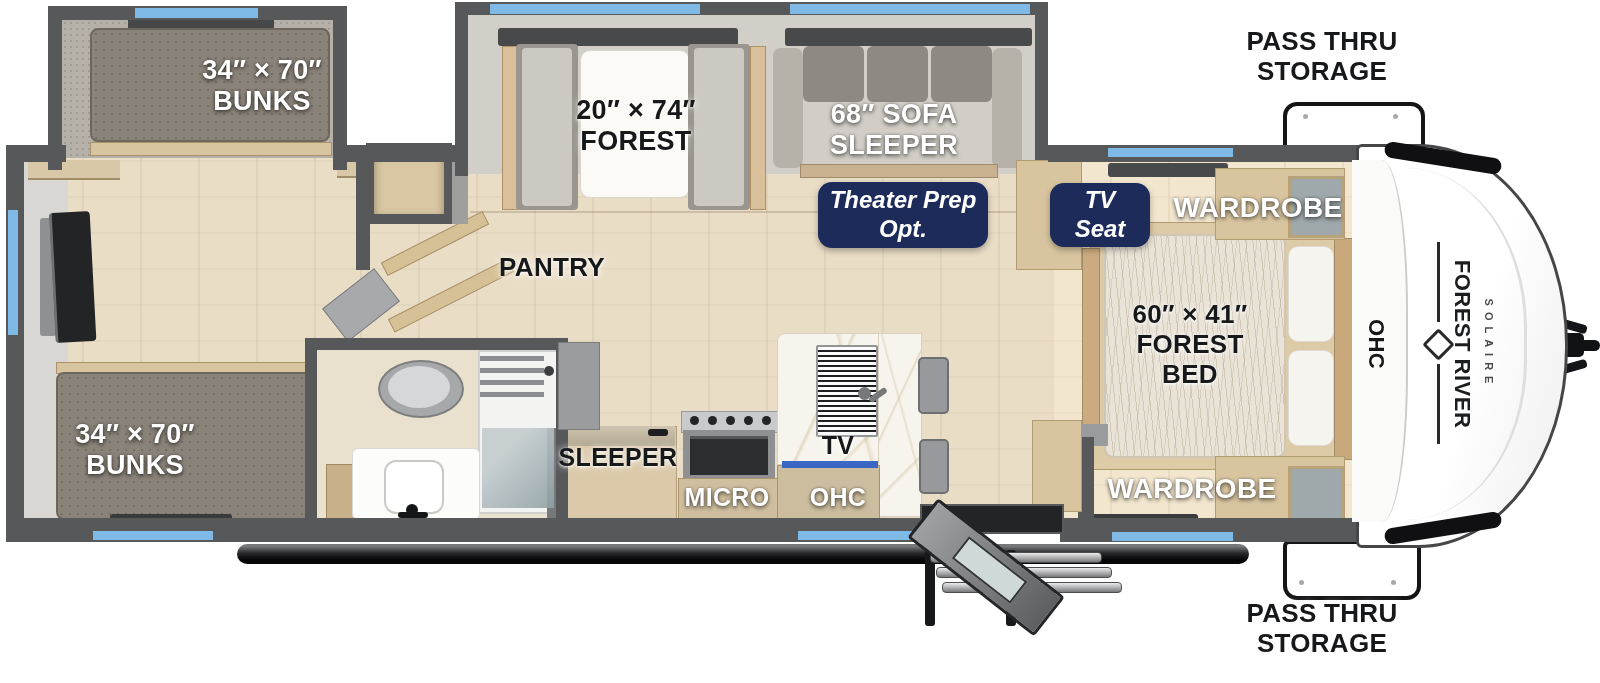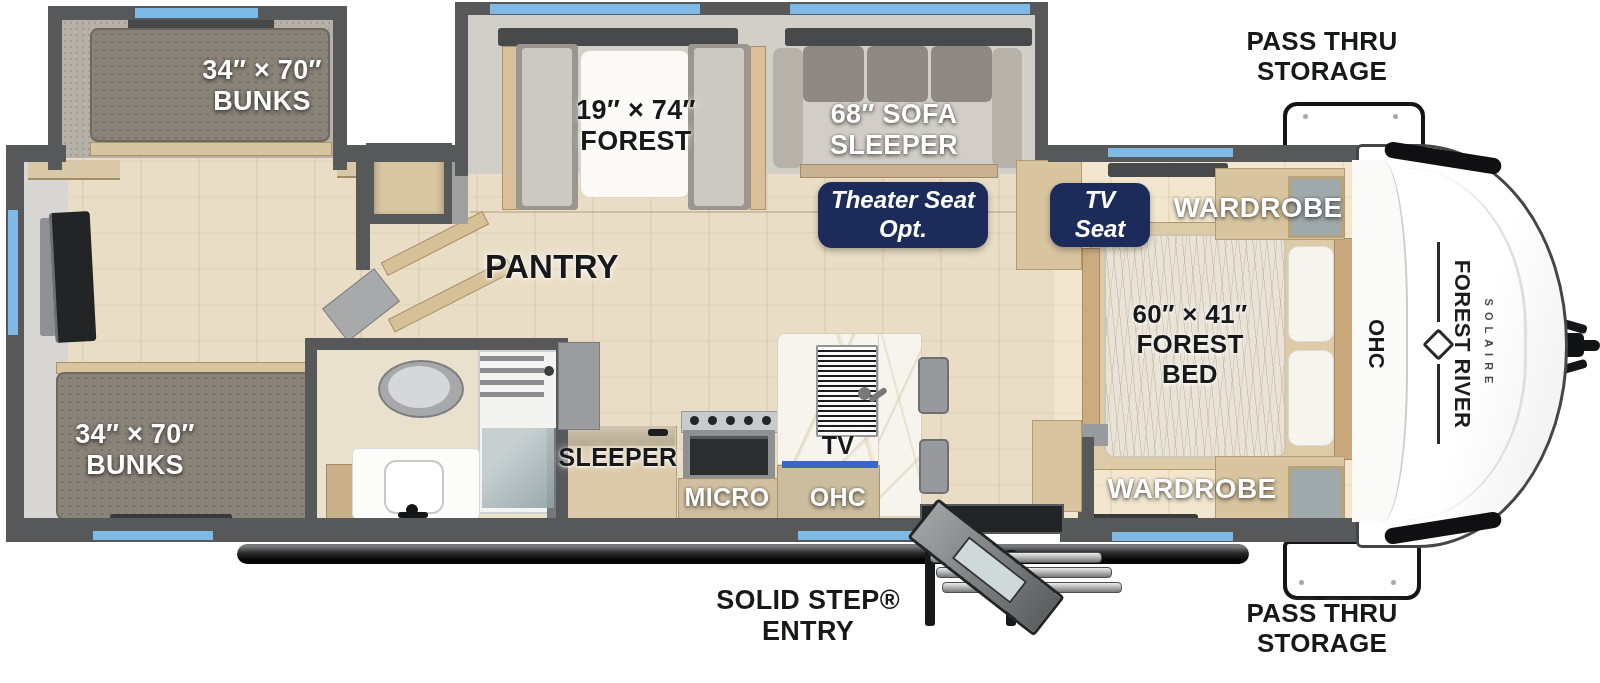--- a/index.html
+++ b/index.html
@@ -193,21 +193,21 @@
   <div class="abs" style="left:925px;top:548px;width:10px;height:78px;background:#17181a;border-radius:3px;z-index:20"></div>
   <div class="abs" style="left:1006px;top:550px;width:10px;height:76px;background:#17181a;border-radius:3px;z-index:20"></div>
   <div class="abs" style="left:930px;top:552px;width:170px;height:9px;background:linear-gradient(#ececec,#77787a);border:1px solid #4c4d4f;border-radius:4px;z-index:21"></div>
   <div class="abs" style="left:936px;top:567px;width:174px;height:9px;background:linear-gradient(#ececec,#77787a);border:1px solid #4c4d4f;border-radius:4px;z-index:21"></div>
   <div class="abs" style="left:942px;top:582px;width:178px;height:9px;background:linear-gradient(#ececec,#77787a);border:1px solid #4c4d4f;border-radius:4px;z-index:21"></div>
   <div class="abs" style="left:938px;top:498px;width:155px;height:44px;background:linear-gradient(90deg,#9fa0a2,#5e5f61);border:3px solid #242527;border-radius:4px;transform:rotate(38deg);transform-origin:0 0;z-index:22">
     <div class="abs" style="left:45px;top:8px;width:70px;height:24px;background:#cfd9da;border:2px solid #333436"></div>
   </div>
 
   <div class="badge" style="left:818px;top:182px;width:170px;height:66px">
-    <span>Theater Seat</span>
+    <span>Theater Prep</span>
     <span>Opt.</span>
   </div>
   <div class="badge" style="left:1050px;top:183px;width:100px;height:64px">
     <span>TV</span>
     <span>Seat</span>
   </div>
 
   <div class="lbl lbl-b" style="left:1322px;top:56px;font-size:26px">
     <span>PASS THRU</span>
       <span>STORAGE</span>
@@ -218,54 +218,50 @@
   </div>
   <div class="lbl lbl-w" style="left:262px;top:86px;font-size:27px">
     <span>34″ × 70″</span>
       <span>BUNKS</span>
   </div>
   <div class="lbl lbl-w" style="left:135px;top:450px;font-size:27px">
     <span>34″ × 70″</span>
       <span>BUNKS</span>
   </div>
   <div class="lbl lbl-b" style="left:636px;top:126px;font-size:27px">
-    <span>19″ × 74″</span>
+    <span>20″ × 74″</span>
       <span>FOREST</span>
   </div>
   <div class="lbl lbl-w" style="left:894px;top:130px;font-size:27px">
     <span>68″ SOFA</span>
       <span>SLEEPER</span>
   </div>
   <div class="lbl lbl-w" style="left:1258px;top:208px;font-size:28px">
     <span>WARDROBE</span>
   </div>
   <div class="lbl lbl-w" style="left:1192px;top:489px;font-size:28px">
     <span>WARDROBE</span>
   </div>
   <div class="lbl lbl-b" style="left:1190px;top:344px;font-size:26px">
     <span>60″ × 41″</span>
       <span>FOREST</span>
       <span>BED</span>
   </div>
   <div class="lbl lbl-b rot" style="left:1376px;top:344px;font-size:22px">
     <span>OHC</span>
   </div>
-  <div class="lbl lbl-b" style="left:552px;top:267px;font-size:33px">
+  <div class="lbl lbl-b" style="left:552px;top:267px;font-size:26px">
     <span>PANTRY</span>
   </div>
   <div class="lbl lbl-b" style="left:618px;top:457px;font-size:25px">
     <span>SLEEPER</span>
   </div>
   <div class="lbl lbl-w" style="left:727px;top:497px;font-size:25px">
     <span>MICRO</span>
   </div>
   <div class="lbl lbl-b" style="left:838px;top:445px;font-size:25px">
     <span>TV</span>
   </div>
   <div class="lbl lbl-w" style="left:838px;top:497px;font-size:25px">
     <span>OHC</span>
   </div>
-  <div class="lbl lbl-b" style="left:808px;top:616px;font-size:27px">
-    <span>SOLID STEP®</span>
-      <span>ENTRY</span>
-  </div>
 
 </div>
 
 </body></html>

